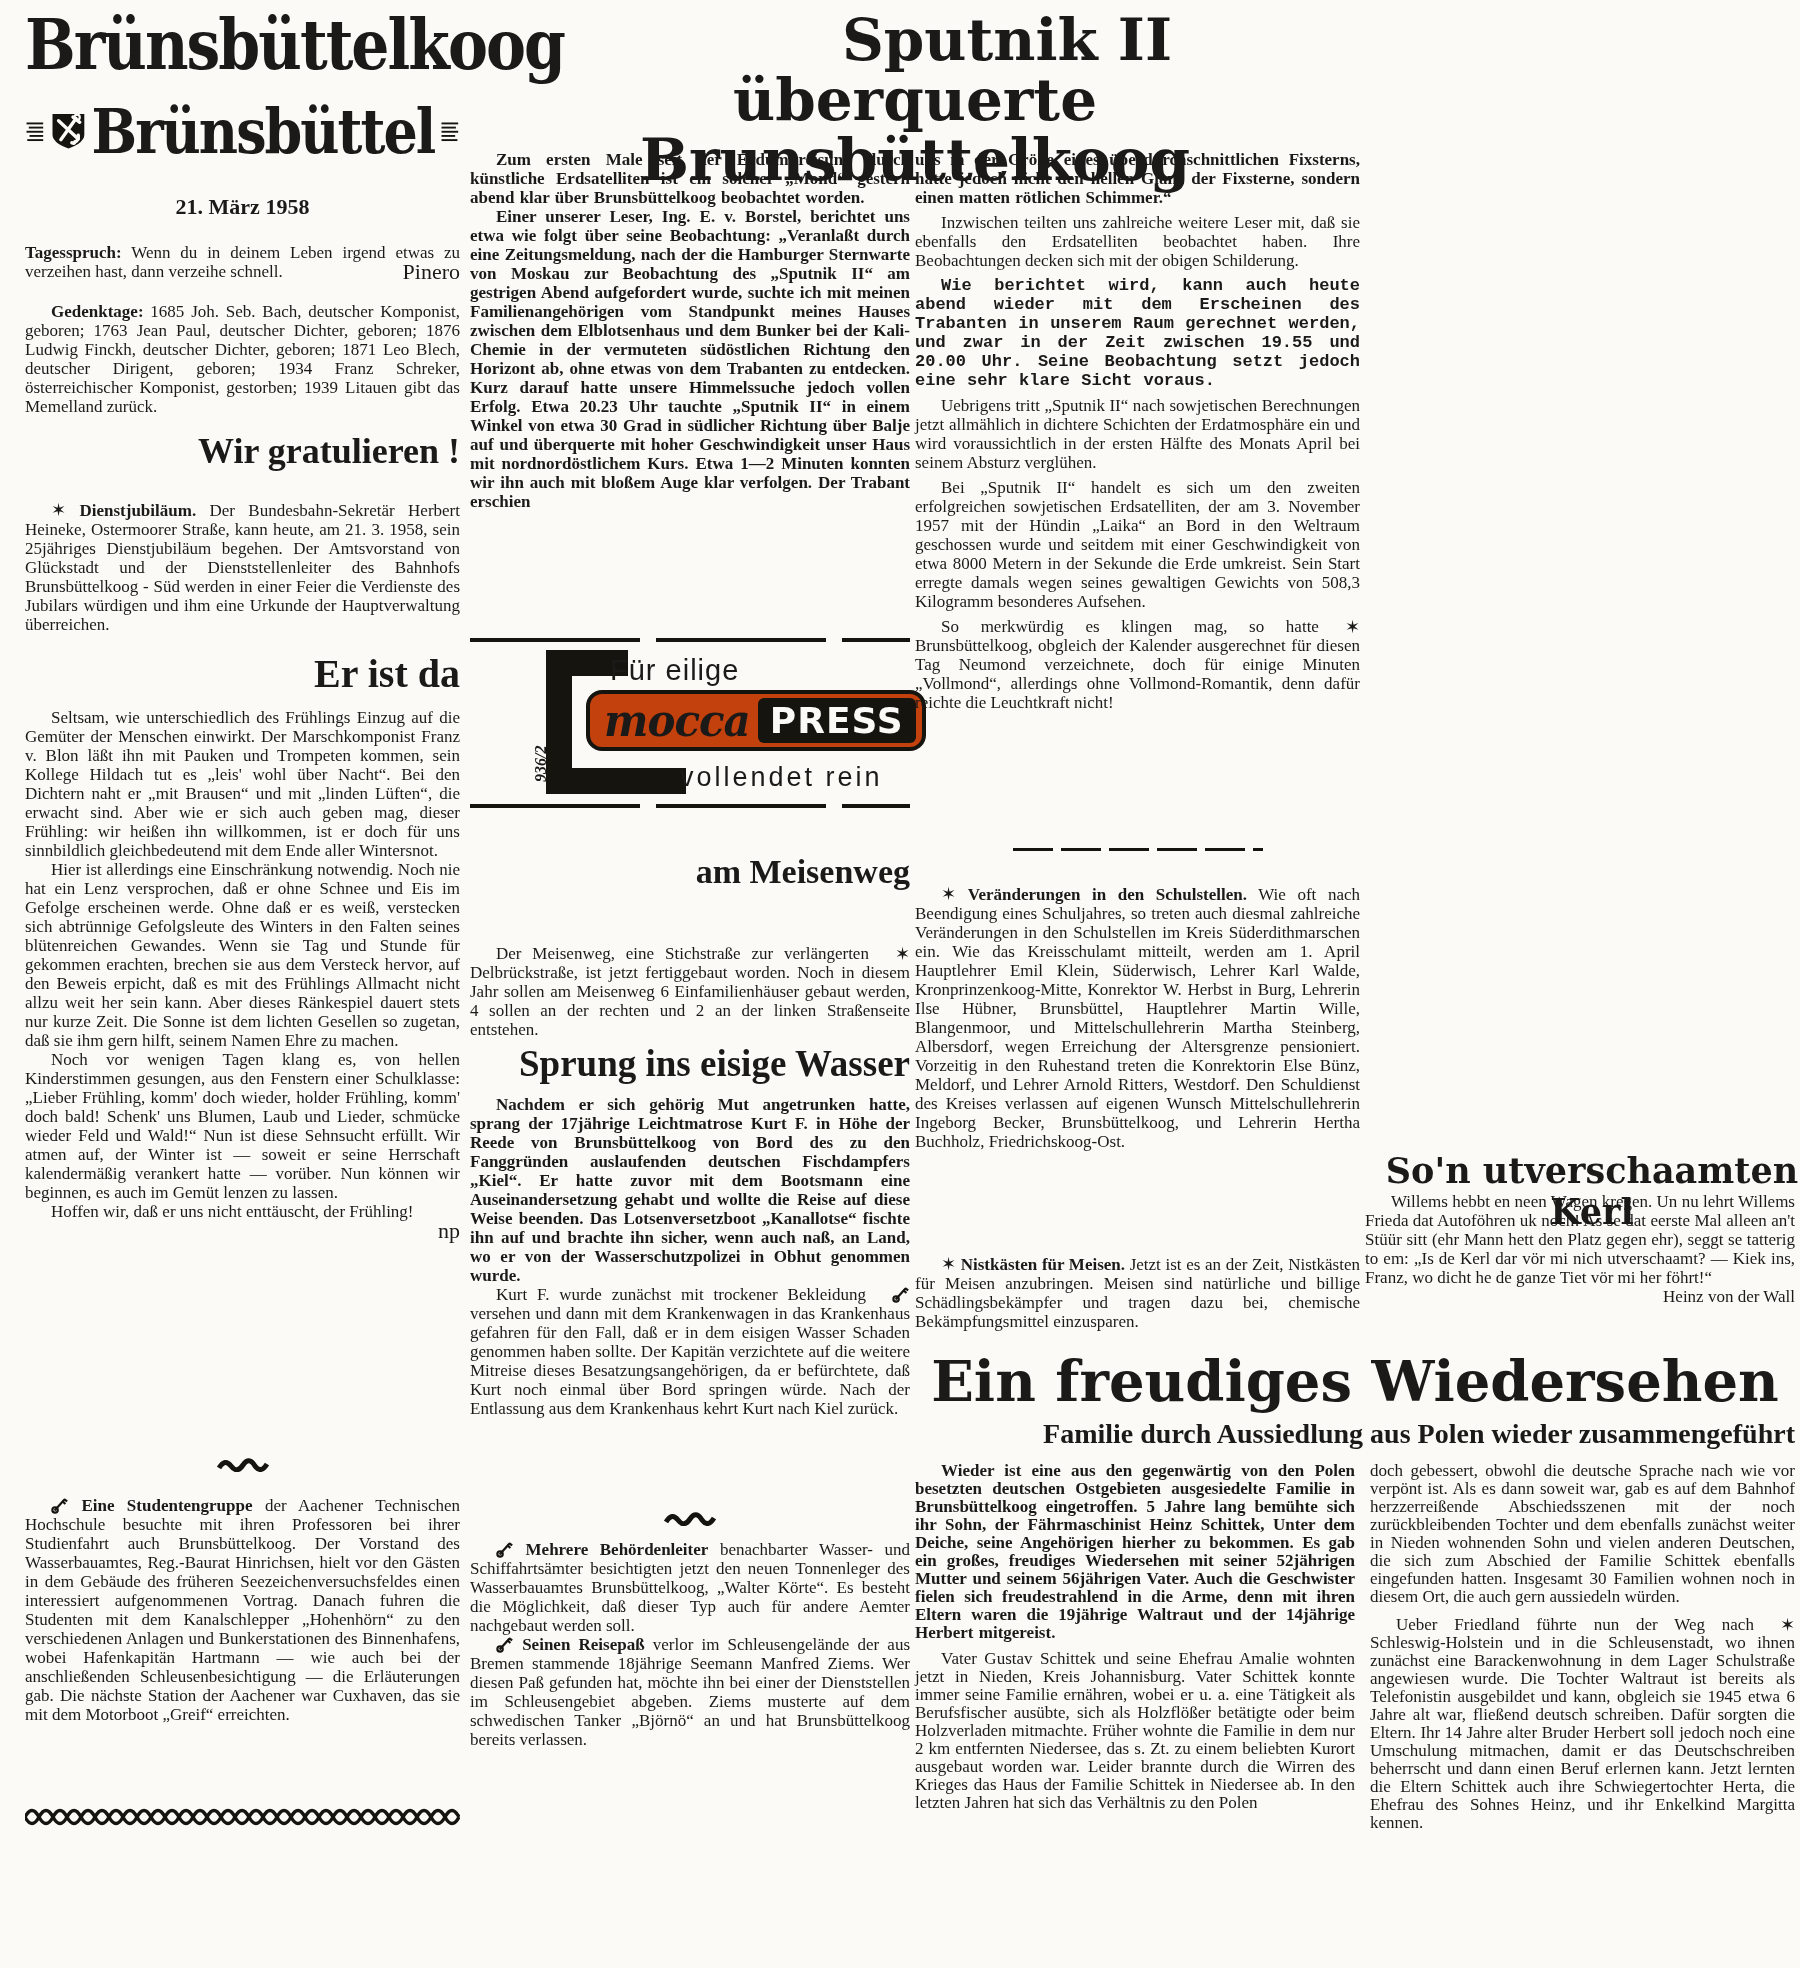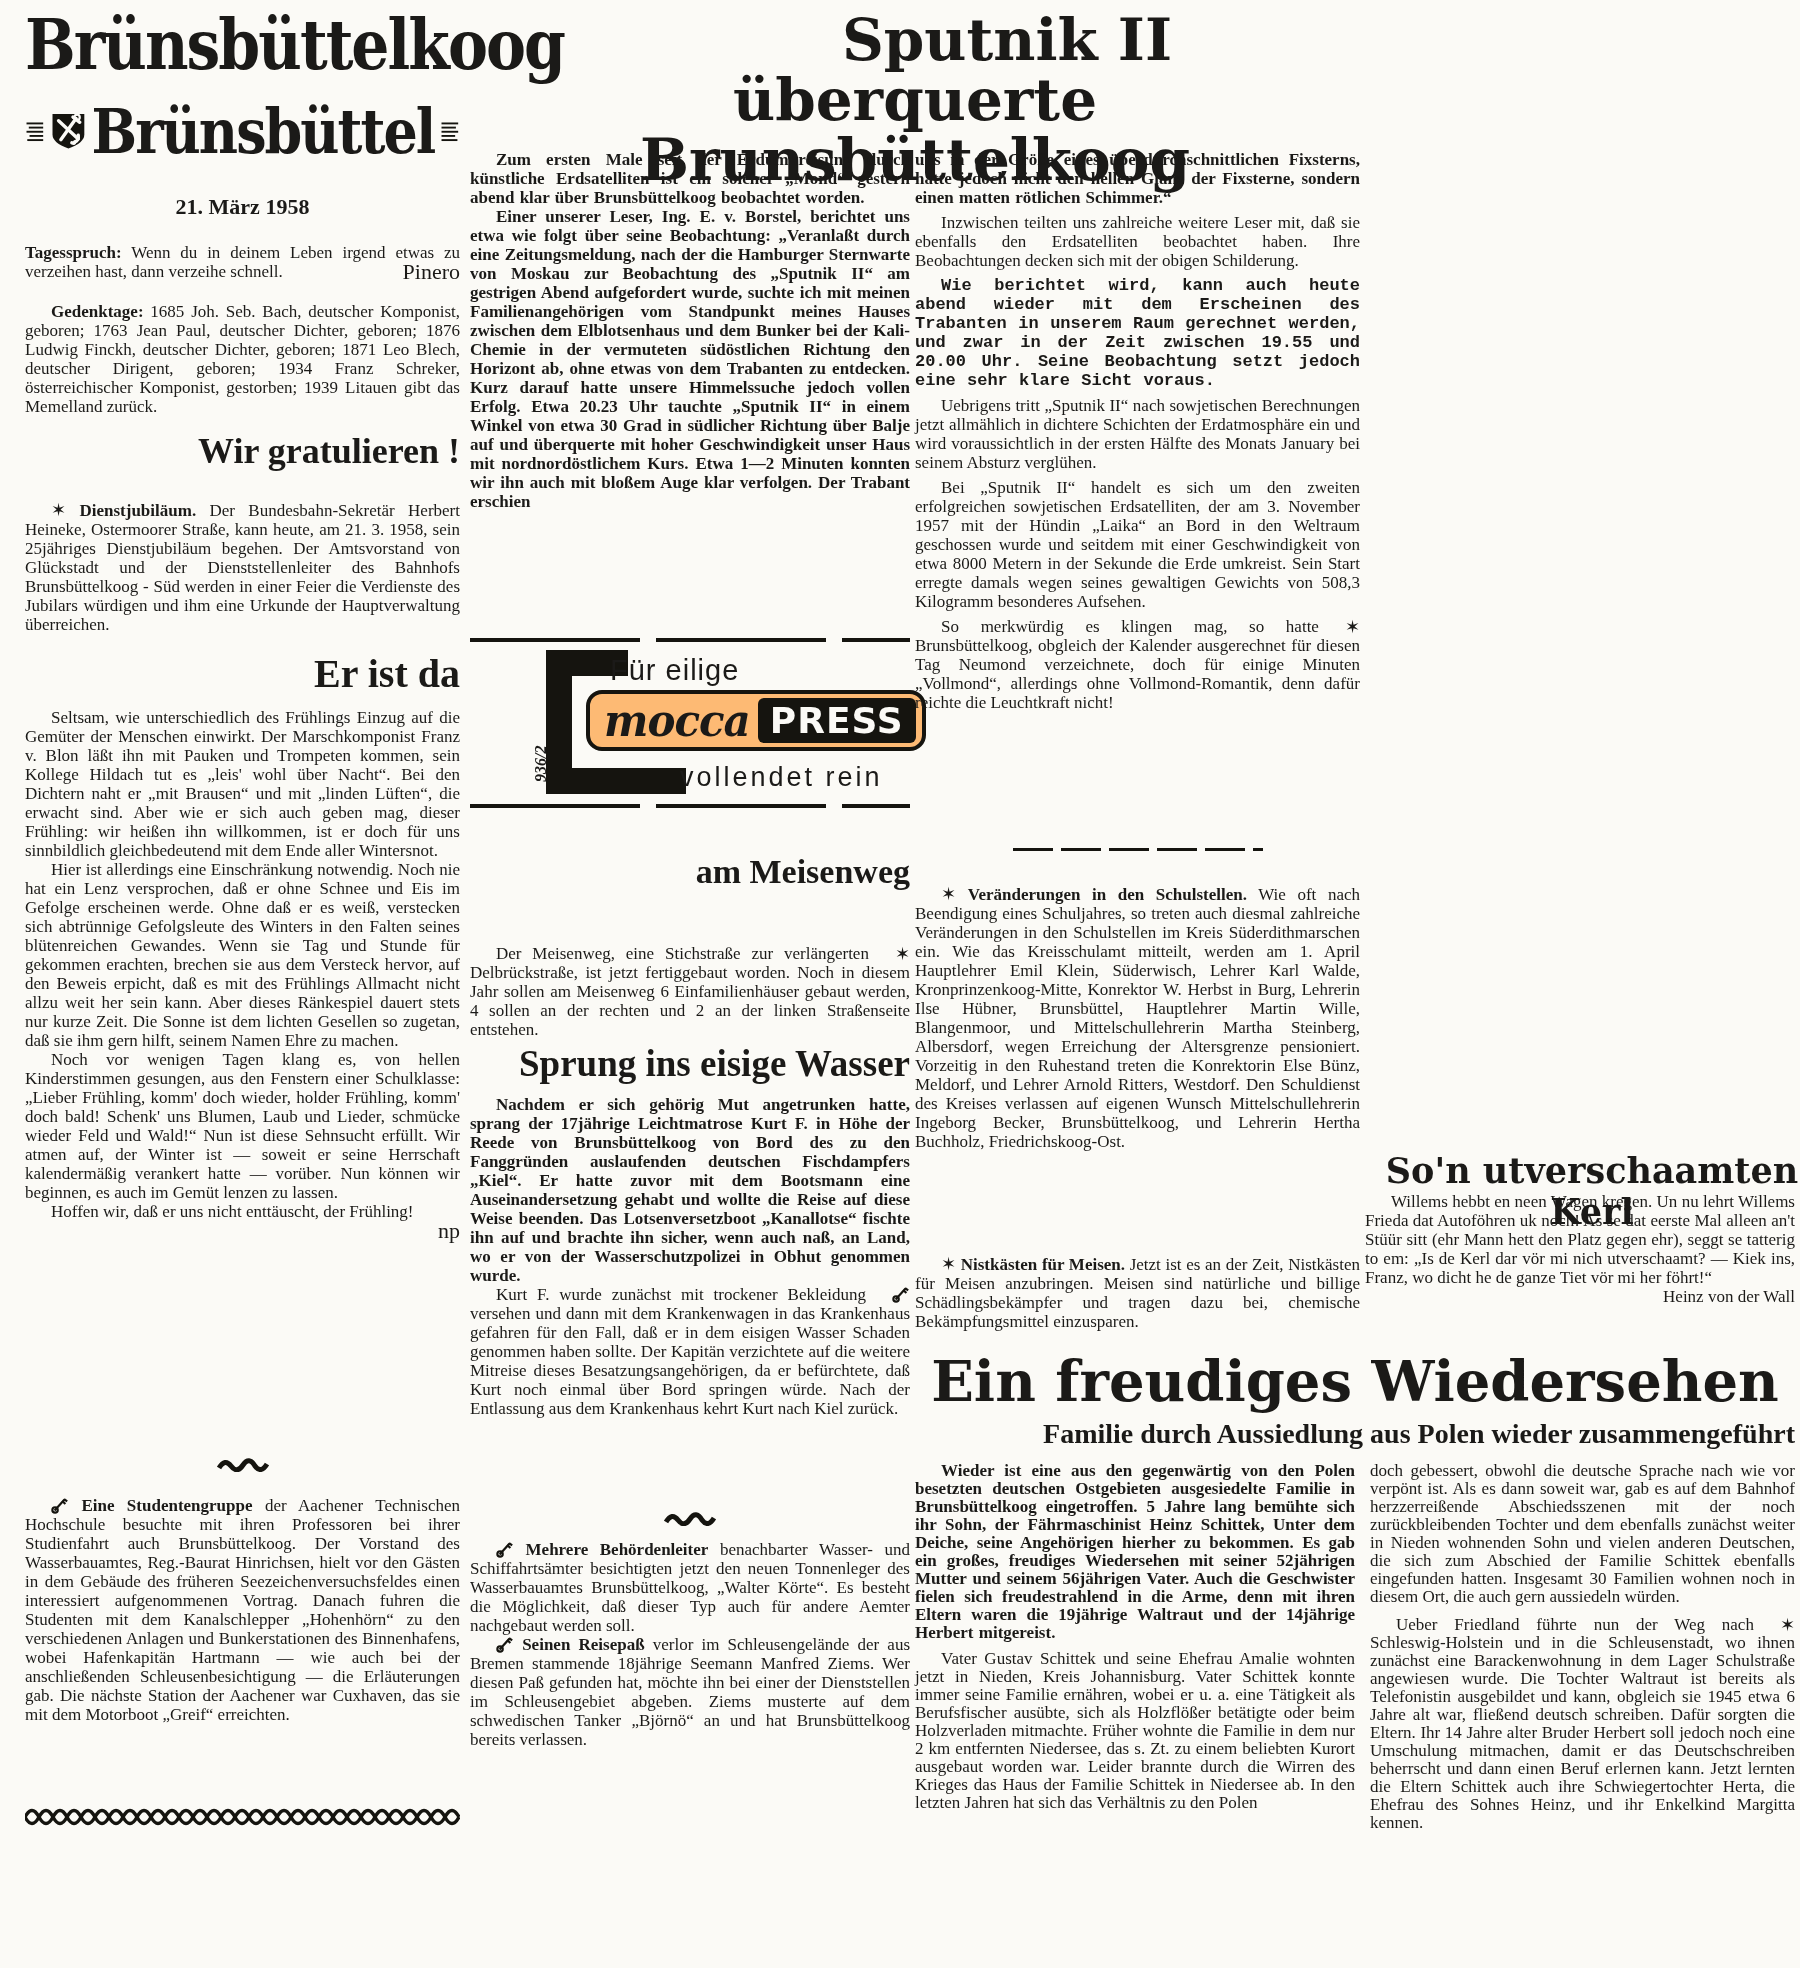--- a/index.html
+++ b/index.html
@@ -25,21 +25,21 @@
   .hl1{font-size:58px;line-height:60px;}
   .hl2{font-size:56px;line-height:58px;}
   
   .rule-dash{height:4px;background:repeating-linear-gradient(90deg,#15140f 0 170px,transparent 170px 186px);}
   .dashline{height:3px;width:250px;margin:0 auto;background:repeating-linear-gradient(90deg,#15140f 0 40px,transparent 40px 48px);}
   .center{display:flex;justify-content:center;}
   
   .ad-line1{font-family:"Liberation Sans","DejaVu Sans",sans-serif;font-size:29px;letter-spacing:1px;}
   .ad-tag{font-family:"Liberation Sans","DejaVu Sans",sans-serif;font-size:27px;letter-spacing:3px;}
   .mocca-wrap{display:inline-flex;align-items:center;border:4px solid #15140f;border-radius:16px;
-              padding:2px 6px 2px 14px;background:#fdba74;}
+              padding:2px 6px 2px 14px;background:#c2410c;}
   .mocca-script{font-family:"DejaVu Serif",serif;font-style:italic;font-weight:900;font-size:42px;
                 letter-spacing:-1px;transform:scaleY(1.05);}
   .press-box{background:#15140f;color:#fbfaf6;font-family:"DejaVu Sans",sans-serif;font-weight:900;
              font-size:36px;letter-spacing:1px;border-radius:6px;padding:2px 12px;margin-left:8px;}
   .ad-code{position:absolute;transform:rotate(-90deg);transform-origin:left top;
            font-style:italic;font-size:16px;font-weight:bold;}
   .star{font-family:"DejaVu Sans",sans-serif;font-size:18px;}
   .endmark{float:right;}
   .orn-svg{vertical-align:-3px;}
 </style>
@@ -235,21 +235,21 @@
       </svg>
       <b>Seinen Reisepaß</b>
       <span>verlor im Schleusengelände der aus Bremen stammende 18jährige Seemann Manfred Ziems. Wer diesen Paß gefunden hat, möchte ihn bei einer der Dienststellen im Schleusengebiet abgeben. Ziems musterte auf dem schwedischen Tanker „Björnö“ an und hat Brunsbüttelkoog bereits verlassen.</span>
     </p>
   </div>
 
   <div class="blk" style="left:915px;top:150px;width:445px;">
     <p class="para noind boldpara">uns in der Größe eines überdurchschnittlichen Fixsterns, hatte jedoch nicht den hellen Glanz der Fixsterne, sondern einen matten rötlichen Schimmer.“</p>
     <p class="para" style="margin-top:6px;">Inzwischen teilten uns zahlreiche weitere Leser mit, daß sie ebenfalls den Erdsatelliten beobachtet haben. Ihre Beobachtungen decken sich mit der obigen Schilderung.</p>
     <p class="para boldpara" style="margin-top:6px;font-family:Liberation Mono, monospace;">Wie berichtet wird, kann auch heute abend wieder mit dem Erscheinen des Trabanten in unserem Raum gerechnet werden, und zwar in der Zeit zwischen 19.55 und 20.00 Uhr. Seine Beobachtung setzt jedoch eine sehr klare Sicht voraus.</p>
-    <p class="para" style="margin-top:6px;">Uebrigens tritt „Sputnik II“ nach sowjetischen Berechnungen jetzt allmählich in dichtere Schichten der Erdatmosphäre ein und wird voraussichtlich in der ersten Hälfte des Monats January bei seinem Absturz verglühen.</p>
+    <p class="para" style="margin-top:6px;">Uebrigens tritt „Sputnik II“ nach sowjetischen Berechnungen jetzt allmählich in dichtere Schichten der Erdatmosphäre ein und wird voraussichtlich in der ersten Hälfte des Monats April bei seinem Absturz verglühen.</p>
     <p class="para" style="margin-top:6px;">Bei „Sputnik II“ handelt es sich um den zweiten erfolgreichen sowjetischen Erdsatelliten, der am 3. November 1957 mit der Hündin „Laika“ an Bord in den Weltraum geschossen wurde und seitdem mit einer Geschwindigkeit von etwa 8000 Metern in der Sekunde die Erde umkreist. Sein Start erregte damals wegen seines gewaltigen Gewichts von 508,3 Kilogramm besonderes Aufsehen.</p>
     <p class="para" style="margin-top:6px;">
       <span class="endmark star">✶</span>
       <span>So merkwürdig es klingen mag, so hatte Brunsbüttelkoog, obgleich der Kalender ausgerechnet für diesen Tag Neumond verzeichnete, doch für einige Minuten „Vollmond“, allerdings ohne Vollmond-Romantik, denn dafür reichte die Leuchtkraft nicht!</span>
     </p>
   </div>
 
   <div class="blk" style="left:915px;top:848px;width:445px;">
     <div class="dashline"></div>
   </div>

